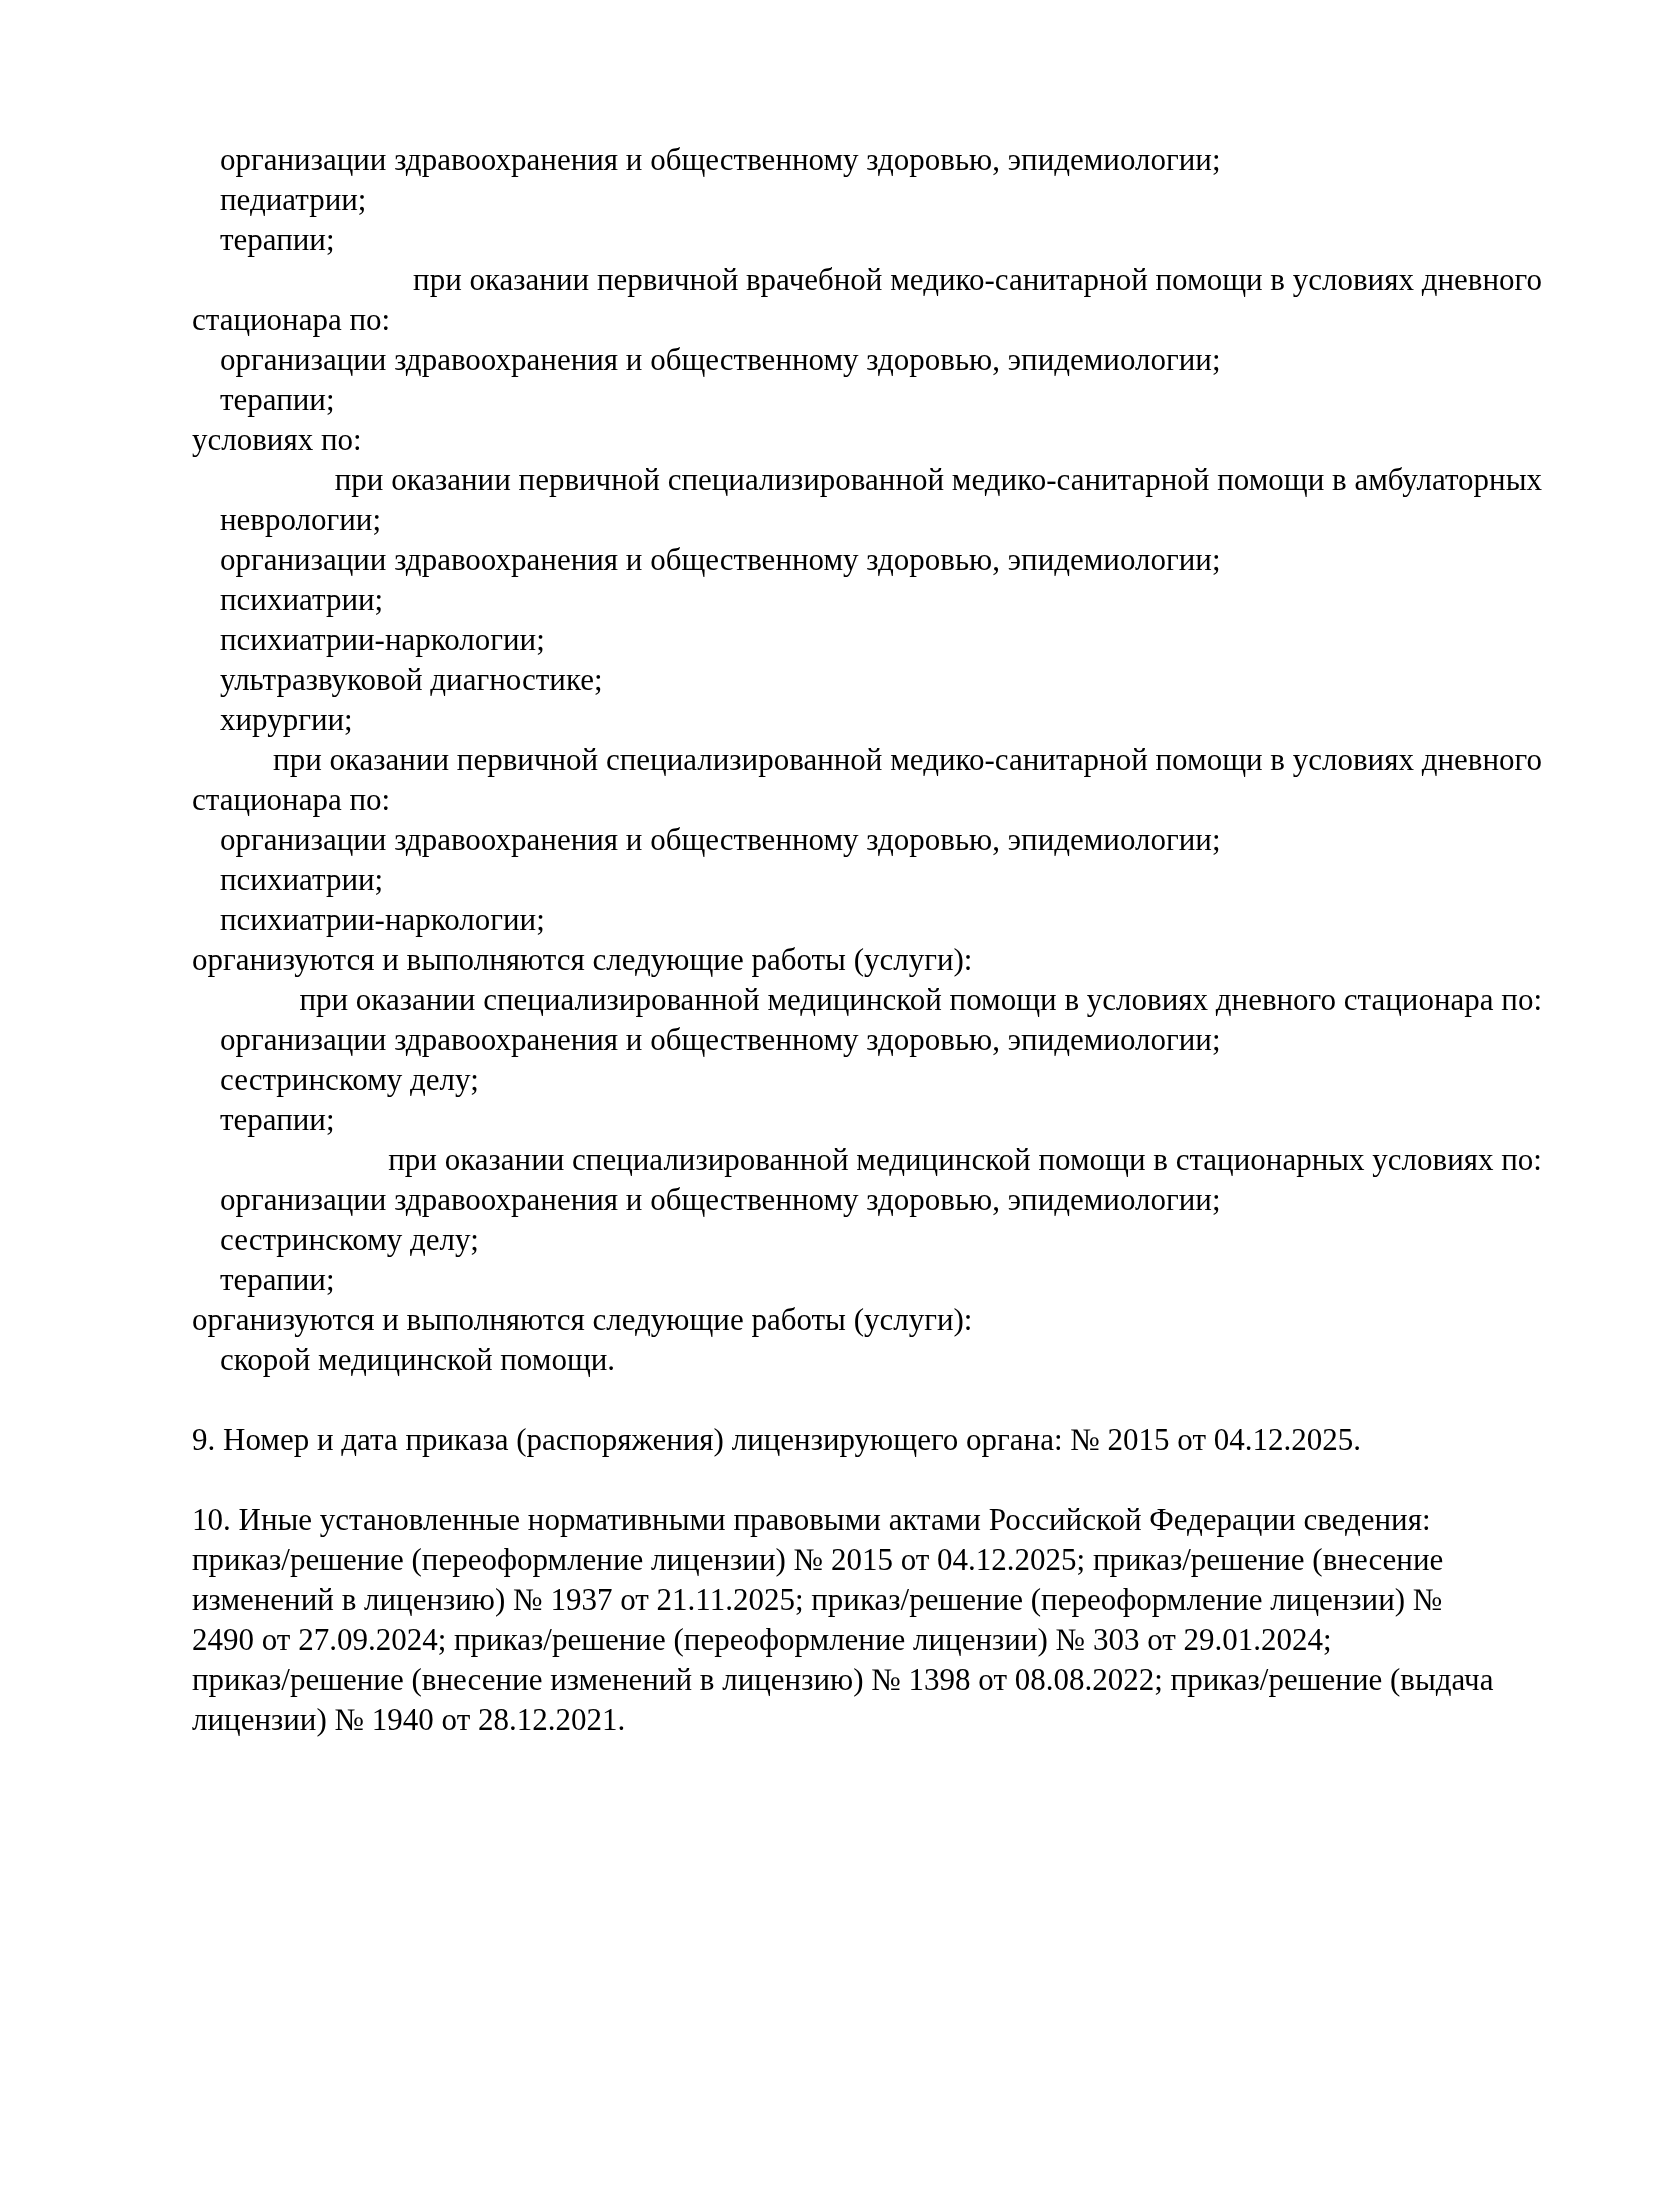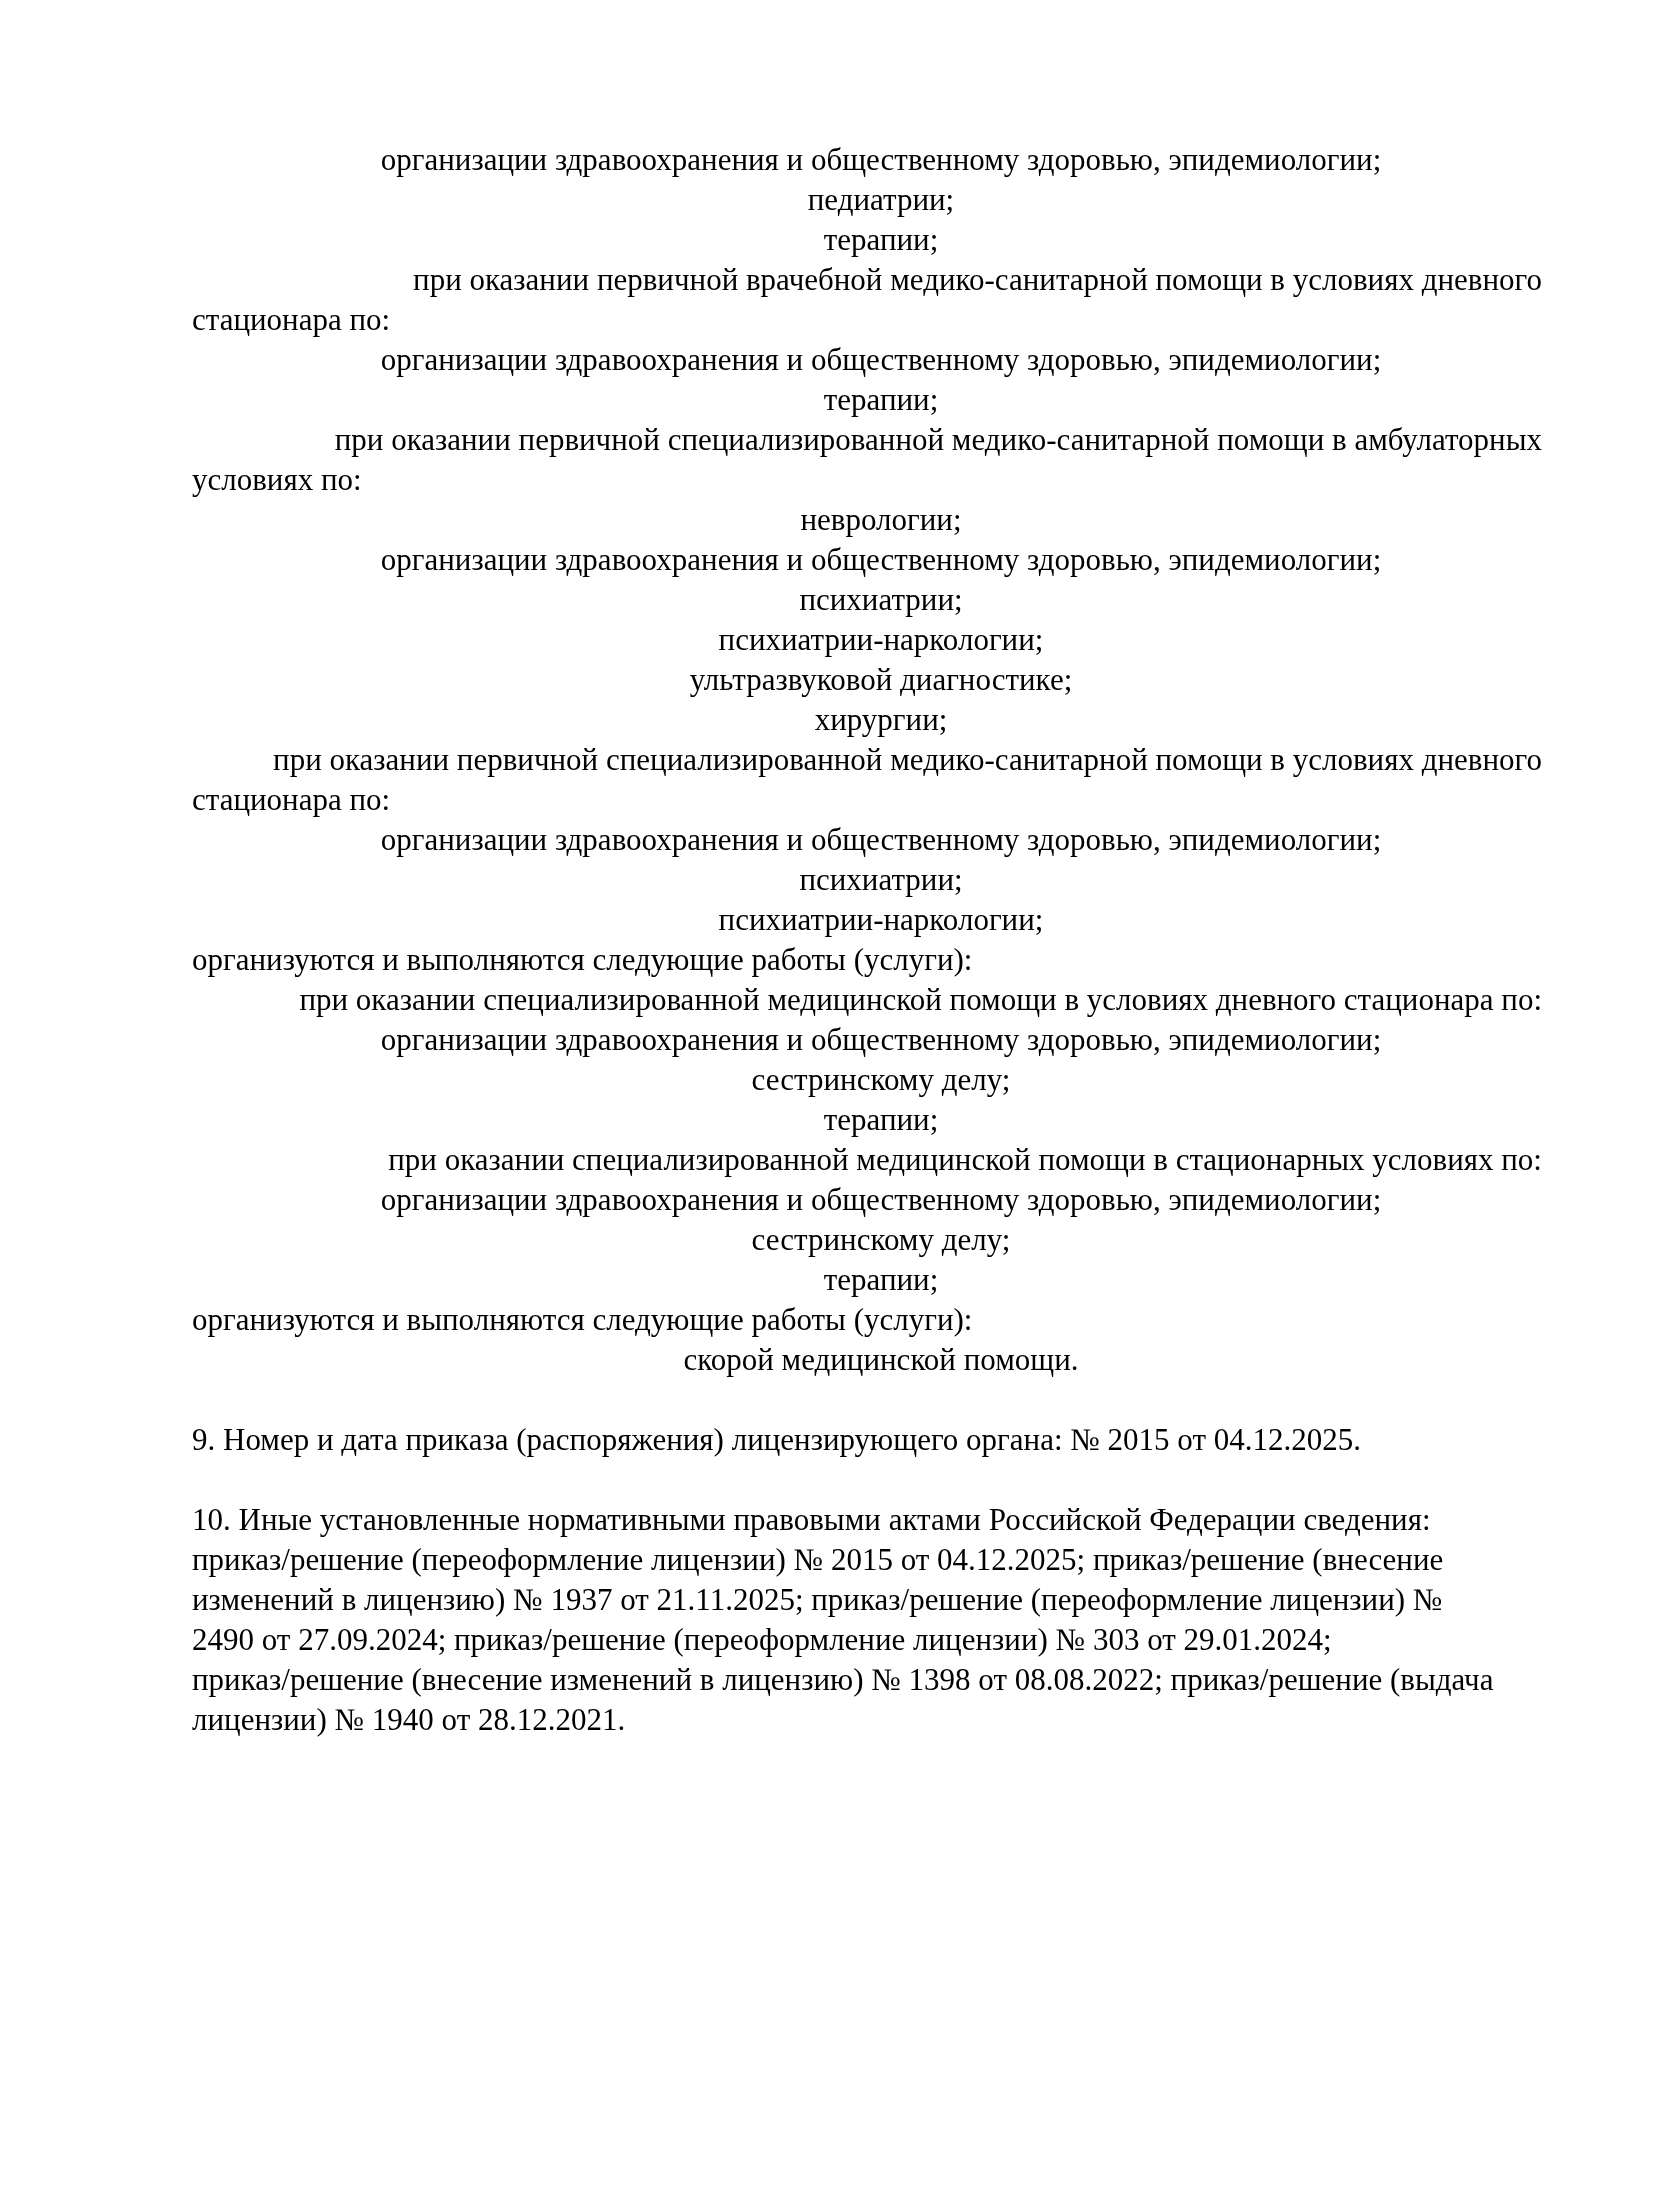--- a/index.html
+++ b/index.html
@@ -23,36 +23,36 @@
     top: 140px;
     left: 192px;
     width: 1350px;
   }
   .line {
     white-space: pre;
     min-height: 40px;
   }
   .indent-0 { padding-left: 0; }
   .indent-1 { padding-left: 16px; text-align: right; }
-  .indent-2 { padding-left: 28px; text-align: center; }
+  .indent-2 { padding-left: 28px; }
 </style>
 </head>
 <body>
 
 <div class="page">
   <div class="doc-body">
       <div class="line indent-2">организации здравоохранения и общественному здоровью, эпидемиологии;</div>
       <div class="line indent-2">педиатрии;</div>
       <div class="line indent-2">терапии;</div>
       <div class="line indent-1">при оказании первичной врачебной медико-санитарной помощи в условиях дневного</div>
       <div class="line indent-0">стационара по:</div>
       <div class="line indent-2">организации здравоохранения и общественному здоровью, эпидемиологии;</div>
       <div class="line indent-2">терапии;</div>
+      <div class="line indent-0">условиях по:</div>
       <div class="line indent-1">при оказании первичной специализированной медико-санитарной помощи в амбулаторных</div>
-      <div class="line indent-0">условиях по:</div>
       <div class="line indent-2">неврологии;</div>
       <div class="line indent-2">организации здравоохранения и общественному здоровью, эпидемиологии;</div>
       <div class="line indent-2">психиатрии;</div>
       <div class="line indent-2">психиатрии-наркологии;</div>
       <div class="line indent-2">ультразвуковой диагностике;</div>
       <div class="line indent-2">хирургии;</div>
       <div class="line indent-1">при оказании первичной специализированной медико-санитарной помощи в условиях дневного</div>
       <div class="line indent-0">стационара по:</div>
       <div class="line indent-2">организации здравоохранения и общественному здоровью, эпидемиологии;</div>
       <div class="line indent-2">психиатрии;</div>

